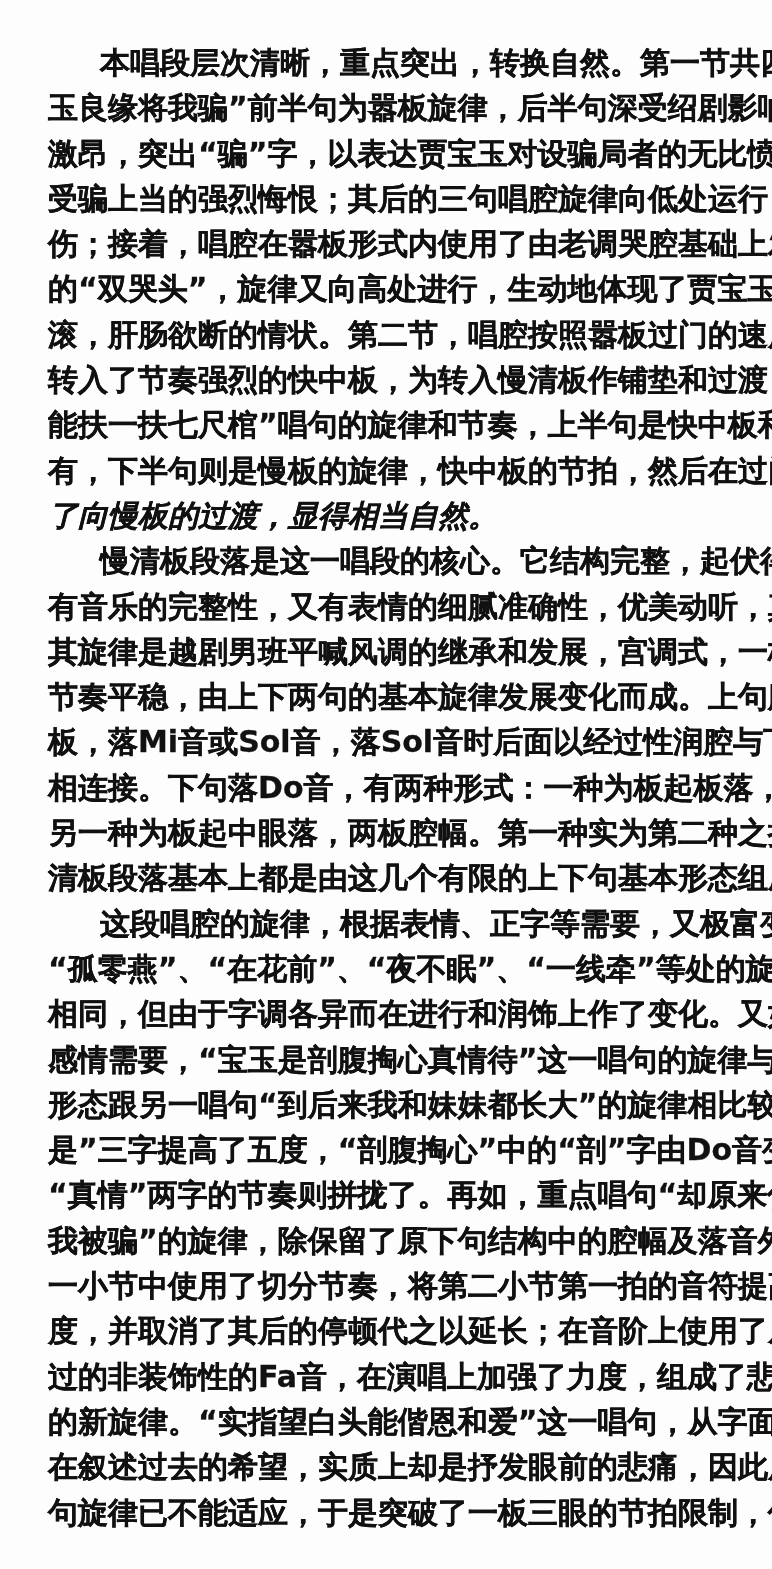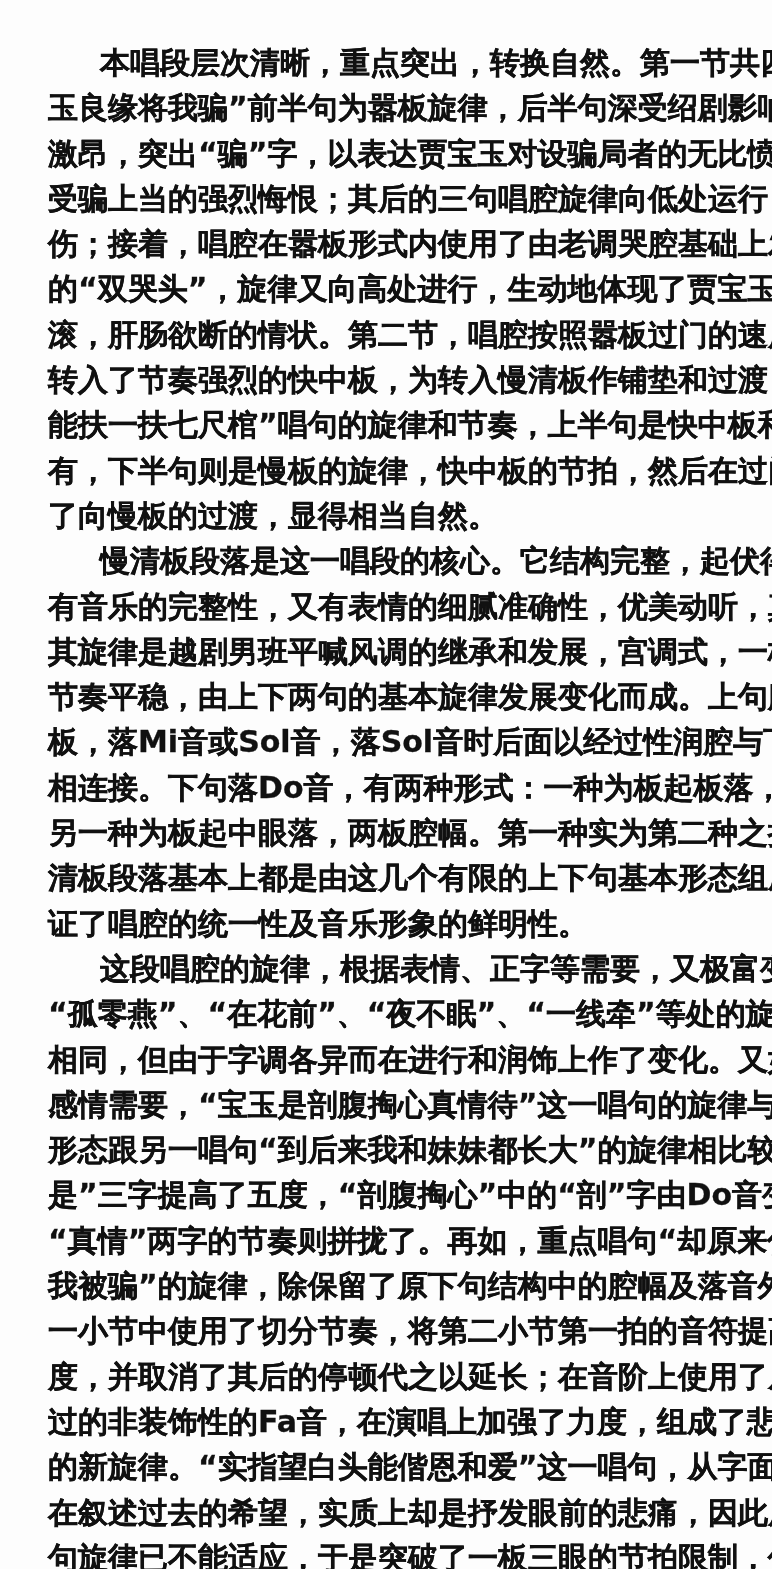--- a/index.html
+++ b/index.html
@@ -38,20 +38,21 @@
     text-align: justify;
     text-align-last: justify;
     letter-spacing: 0px;
     -webkit-text-stroke: 0.3px #111;
   }
   .line.indent {
     padding-left: 52px;
   }
   .line.last {
     text-align-last: left;
+    font-style: italic;
   }
 </style>
 </head>
 <body>
 
 <div class="page">
   <div class="text-block">
 
     <div>
       <div class="line indent">本唱段层次清晰，重点突出，转换自然。第一节共四句，“金</div>
@@ -69,21 +70,20 @@
 
     <div>
       <div class="line indent">慢清板段落是这一唱段的核心。它结构完整，起伏得当，既</div>
       <div class="line">有音乐的完整性，又有表情的细腻准确性，优美动听，真挚感人。</div>
       <div class="line">其旋律是越剧男班平喊风调的继承和发展，宫调式，一板三眼，</div>
       <div class="line">节奏平稳，由上下两句的基本旋律发展变化而成。上句腔幅两</div>
       <div class="line">板，落Mi音或Sol音，落Sol音时后面以经过性润腔与下句唱腔</div>
       <div class="line">相连接。下句落Do音，有两种形式：一种为板起板落，三板腔幅；</div>
       <div class="line">另一种为板起中眼落，两板腔幅。第一种实为第二种之扩展。慢</div>
       <div class="line">清板段落基本上都是由这几个有限的上下句基本形态组成，保</div>
-      <div class="line last">证了唱腔的统一性及音乐形象的鲜明性。</div>
     </div>
 
     <div>
       <div class="line indent">这段唱腔的旋律，根据表情、正字等需要，又极富变化。如</div>
       <div class="line">“孤零燕”、“在花前”、“夜不眠”、“一线牵”等处的旋律基本骨架</div>
       <div class="line">相同，但由于字调各异而在进行和润饰上作了变化。又如，由于</div>
       <div class="line">感情需要，“宝玉是剖腹掏心真情待”这一唱句的旋律与其基本</div>
       <div class="line">形态跟另一唱句“到后来我和妹妹都长大”的旋律相比较，“宝玉</div>
       <div class="line">是”三字提高了五度，“剖腹掏心”中的“剖”字由Do音变为Si音，</div>
       <div class="line">“真情”两字的节奏则拼拢了。再如，重点唱句“却原来你被逼死</div>

